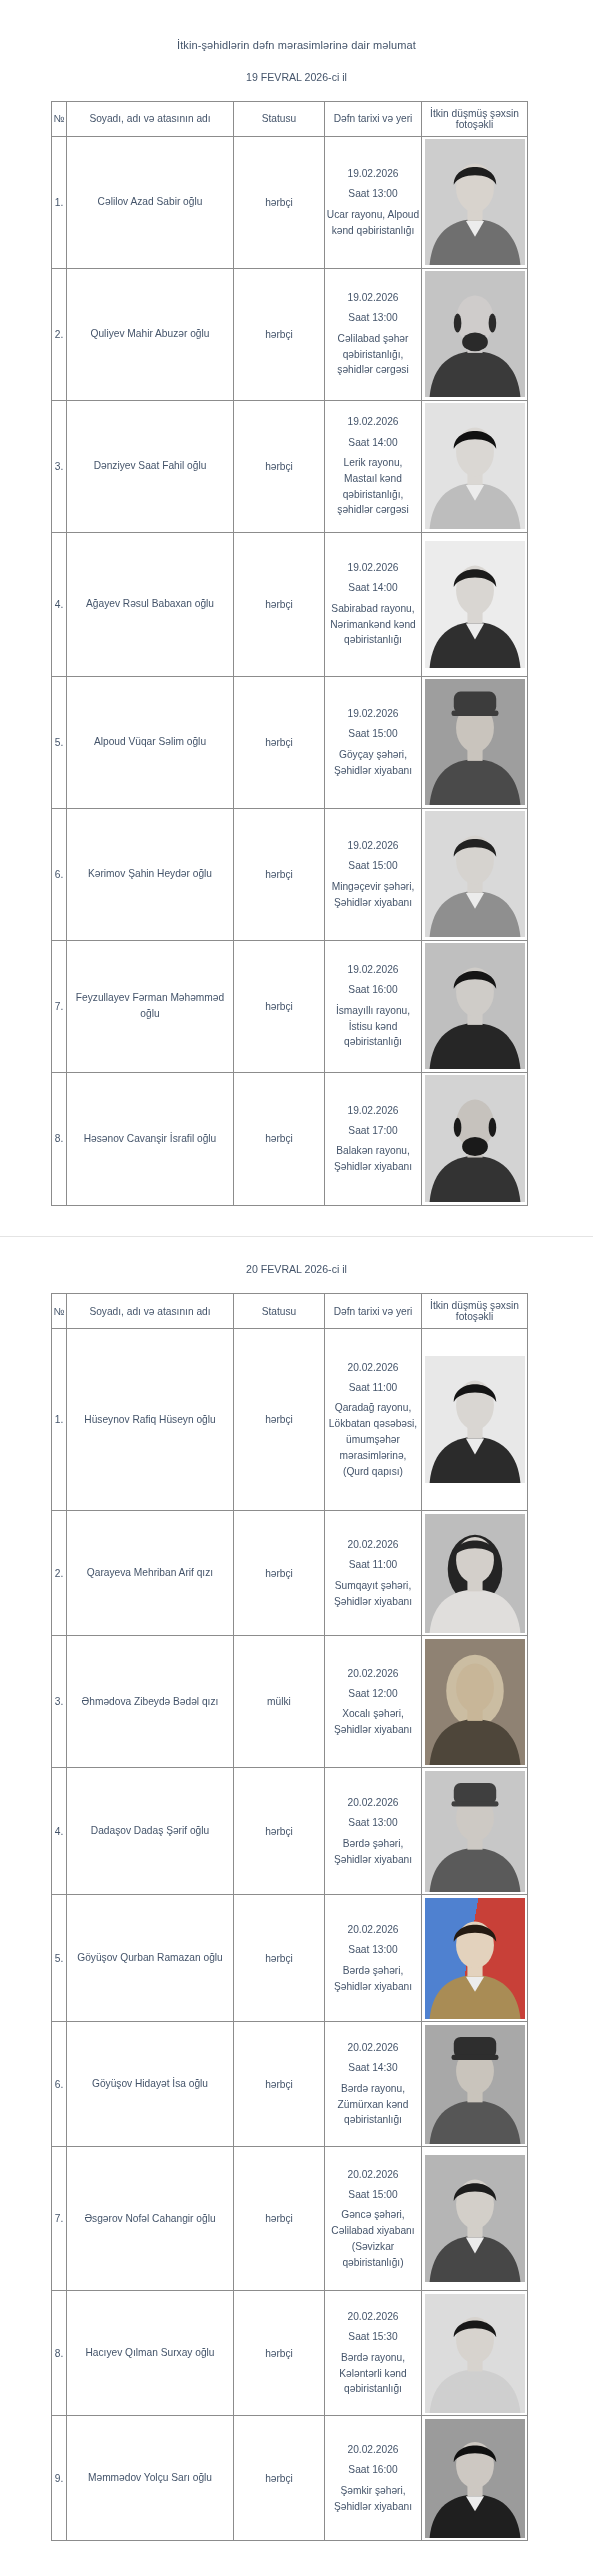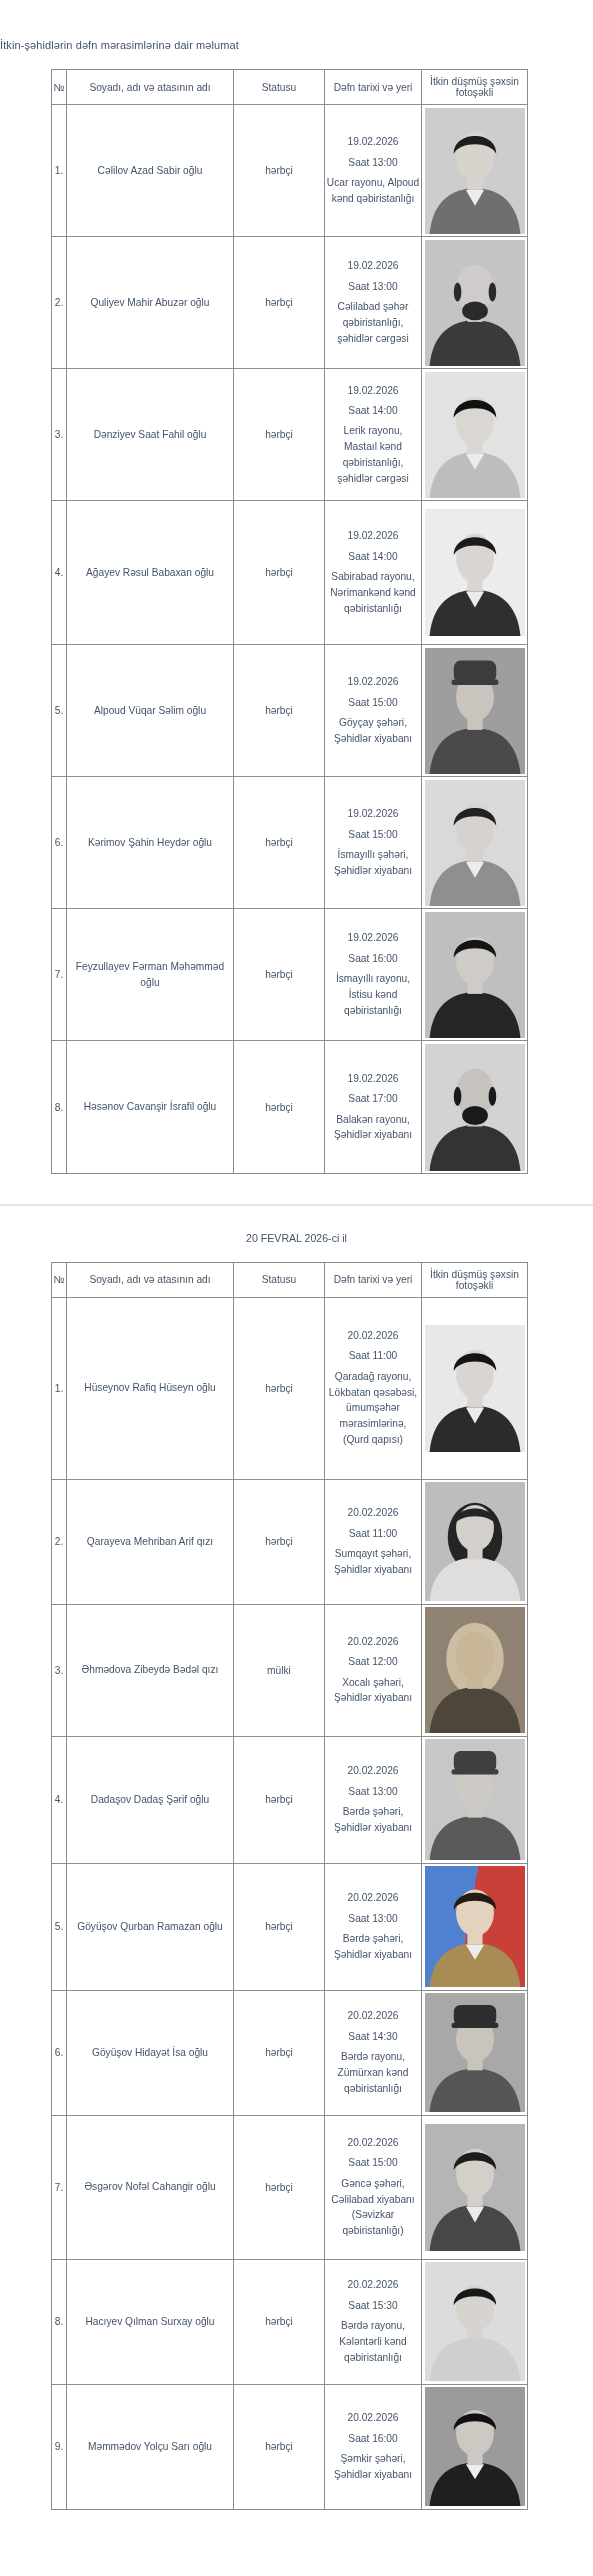--- a/index.html
+++ b/index.html
@@ -10,21 +10,21 @@
   html,body{margin:0;padding:0;}
   body{
     width:593px;
     min-height:2576px;
     background:#ffffff;
     font-family:"Liberation Sans",sans-serif;
     color:var(--text);
   }
   .doc-title{
     margin-top:39px;
-    text-align:left;
+    text-align:center;
     font-size:11px;
     letter-spacing:0.1px;
   }
   .section-title{
     text-align:center;
     font-size:10.6px;
   }
   #section-0 .section-title{margin-top:19.7px;}
   #section-1 .section-title{margin-top:26px;}
   table.martyr-table{
@@ -65,20 +65,21 @@
     background:var(--separator);
     margin-top:30px;
   }
 </style>
 </head>
 <body>
 
 <div class="doc-title">İtkin-şəhidlərin dəfn mərasimlərinə dair məlumat</div>
 
 <section id="section-0">
+  <div class="section-title">19 FEVRAL 2026-ci il</div>
   <table class="martyr-table">
     <colgroup>
         <col style="width:15px">
         <col style="width:167px">
         <col style="width:91px">
         <col style="width:97px">
         <col style="width:106px">
       </colgroup>
     <thead>
       <tr>
@@ -196,21 +197,21 @@
             </div>
     </td>
   </tr>
         <tr style="height: 132px;">
     <td class="c-no">6.</td>
     <td class="c-name">Kərimov Şahin Heydər oğlu</td>
     <td class="c-status">hərbçi</td>
     <td class="c-date">
       <p>19.02.2026</p>
       <p>Saat 15:00</p>
-      <p>İsmayıllı şəhəri, Şəhidlər xiyabanı</p>
+      <p>Mingəçevir şəhəri, Şəhidlər xiyabanı</p>
     </td>
     <td class="c-photo">
       <div class="photo" style="background: rgb(217, 217, 217); height: 126px;">
               <svg viewBox="0 0 132 160" preserveAspectRatio="none" xmlns="http://www.w3.org/2000/svg">
                 <path d="M6,160 C10,118 36,102 66,102 C96,102 122,118 126,160 Z" fill="#8f8f8f"></path>
                 <rect x="56" y="80" width="20" height="24" fill="#d6d3cf"></rect>
                 <ellipse cx="66" cy="62" rx="25" ry="31" fill="#d6d3cf"></ellipse>
                 <path d="M38,58 C38,28 94,28 94,58 C86,42 46,42 38,58 Z" fill="#222222"></path>
                 <path d="M54,104 L66,124 L78,104 Z" fill="#ececec"></path>
               </svg>

